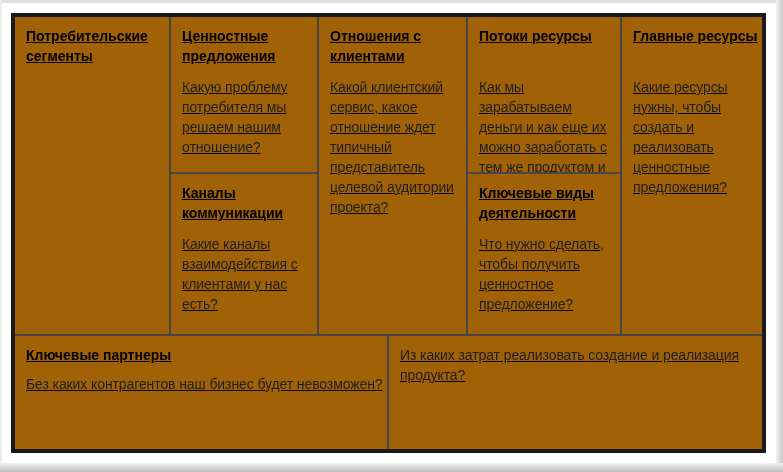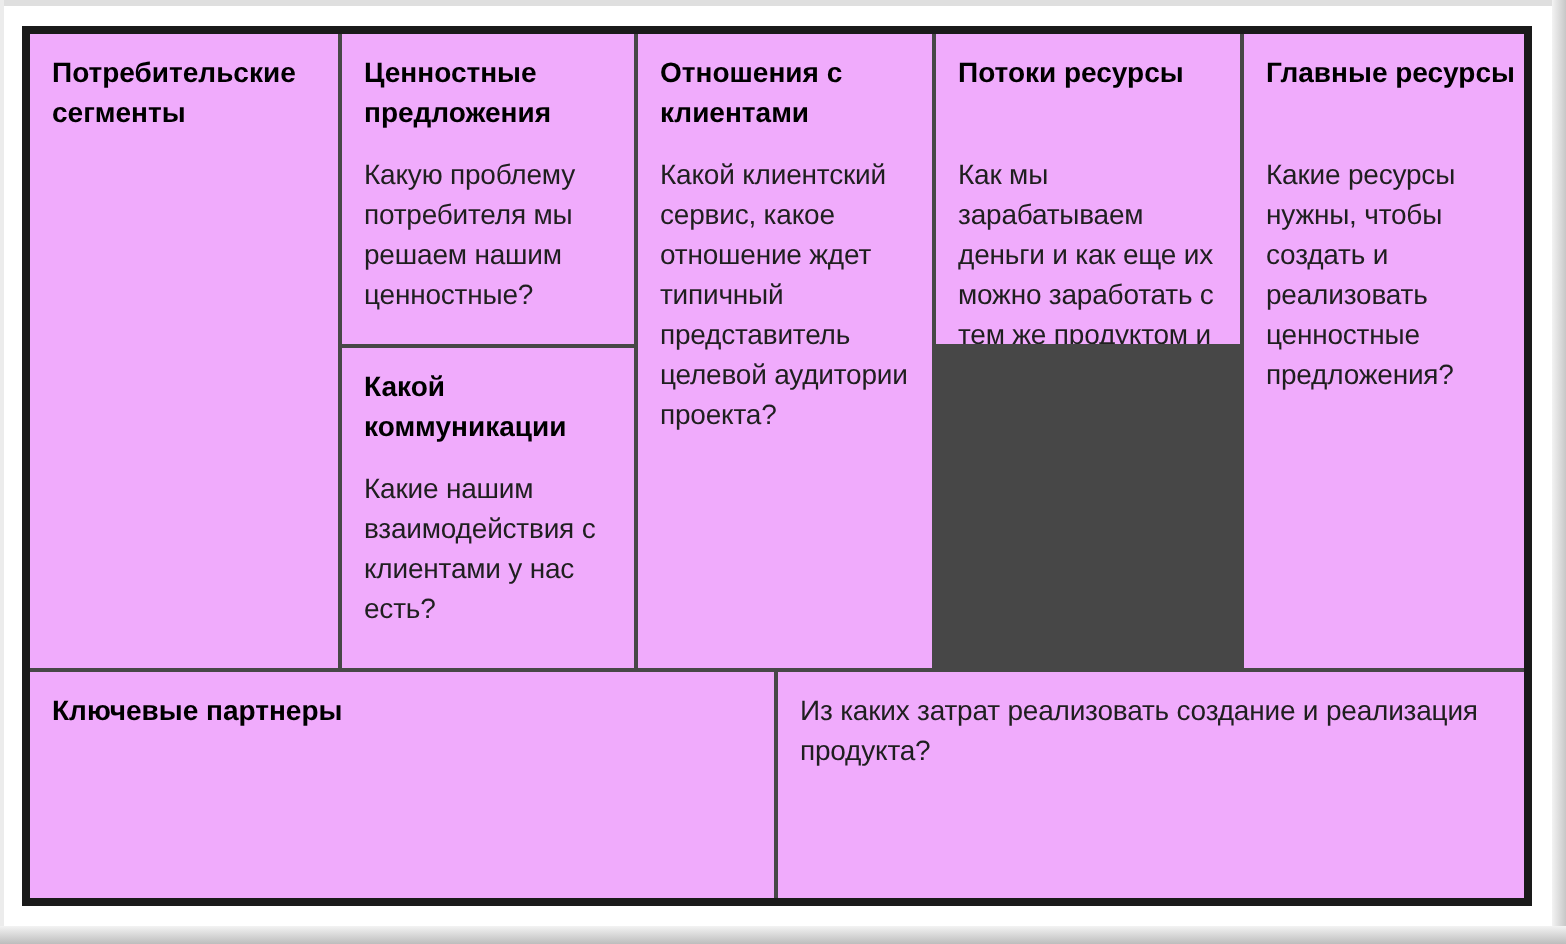--- a/index.html
+++ b/index.html
@@ -33,22 +33,23 @@
   }
   .grid-bottom {
     flex:1;
     display:grid; gap:2px;
     grid-template-columns:372px 1fr;
   }
   .a-cs{grid-area:cs} .a-vp{grid-area:vp} .a-cc{grid-area:cc}
   .a-cr{grid-area:cr} .a-rs{grid-area:rs} .a-ka{grid-area:ka} .a-kr{grid-area:kr}
 
   .cell {
-    background:#f0abfc; box-sizing:border-box; overflow:hidden;
+    background:#a16207; box-sizing:border-box; overflow:hidden;
     padding:9px 2px 20px 11px;
+    text-decoration:underline;
   }
   .cell-title {
     font-size:14px; font-weight:bold; line-height:20px; color:#000000;
   }
   .grid-top .cell-title   { min-height:40px; margin-bottom:11px; }
   .grid-bottom .cell-title{ margin-bottom:9px; }
   .cell-question {
     font-size:14px; line-height:20px; color:#1f1f1f; letter-spacing:-0.1px;
   }
 </style>
@@ -59,50 +60,55 @@
   <div class="bmc-table">
 
     <div class="grid-top">
 
       <div class="cell a-cs">
         <div class="cell-title">Потребительские сегменты</div>
       </div>
 
       <div class="cell a-vp">
         <div class="cell-title">Ценностные предложения</div>
-        <div class="cell-question">Какую проблему потребителя мы решаем нашим ценностные?</div>
+        <div class="cell-question">Какую проблему потребителя мы решаем нашим отношение?</div>
       </div>
 
       <div class="cell a-cc">
-        <div class="cell-title">Какой коммуникации</div>
-        <div class="cell-question">Какие нашим взаимодействия с клиентами у нас есть?</div>
+        <div class="cell-title">Каналы коммуникации</div>
+        <div class="cell-question">Какие каналы взаимодействия с клиентами у нас есть?</div>
       </div>
 
       <div class="cell a-cr">
         <div class="cell-title">Отношения с клиентами</div>
         <div class="cell-question">Какой клиентский сервис, какое отношение ждет типичный представитель целевой аудитории проекта?</div>
       </div>
 
       <div class="cell a-rs">
         <div class="cell-title">Потоки ресурсы</div>
         <div class="cell-question">Как мы зарабатываем деньги и как еще их можно заработать с тем же продуктом и ресурсами?</div>
       </div>
 
+      <div class="cell a-ka">
+        <div class="cell-title">Ключевые виды деятельности</div>
+        <div class="cell-question">Что нужно сделать, чтобы получить ценностное предложение?</div>
+      </div>
 
       <div class="cell a-kr">
         <div class="cell-title">Главные ресурсы</div>
         <div class="cell-question">Какие ресурсы нужны, чтобы создать и реализовать ценностные предложения?</div>
       </div>
 
     </div>
 
     <div class="grid-bottom">
 
       <div class="cell">
         <div class="cell-title">Ключевые партнеры</div>
+        <div class="cell-question">Без каких контрагентов наш бизнес будет невозможен?</div>
       </div>
 
       <div class="cell">
         <div class="cell-question">Из каких затрат реализовать создание и реализация продукта?</div>
       </div>
 
     </div>
 
   </div>
 

